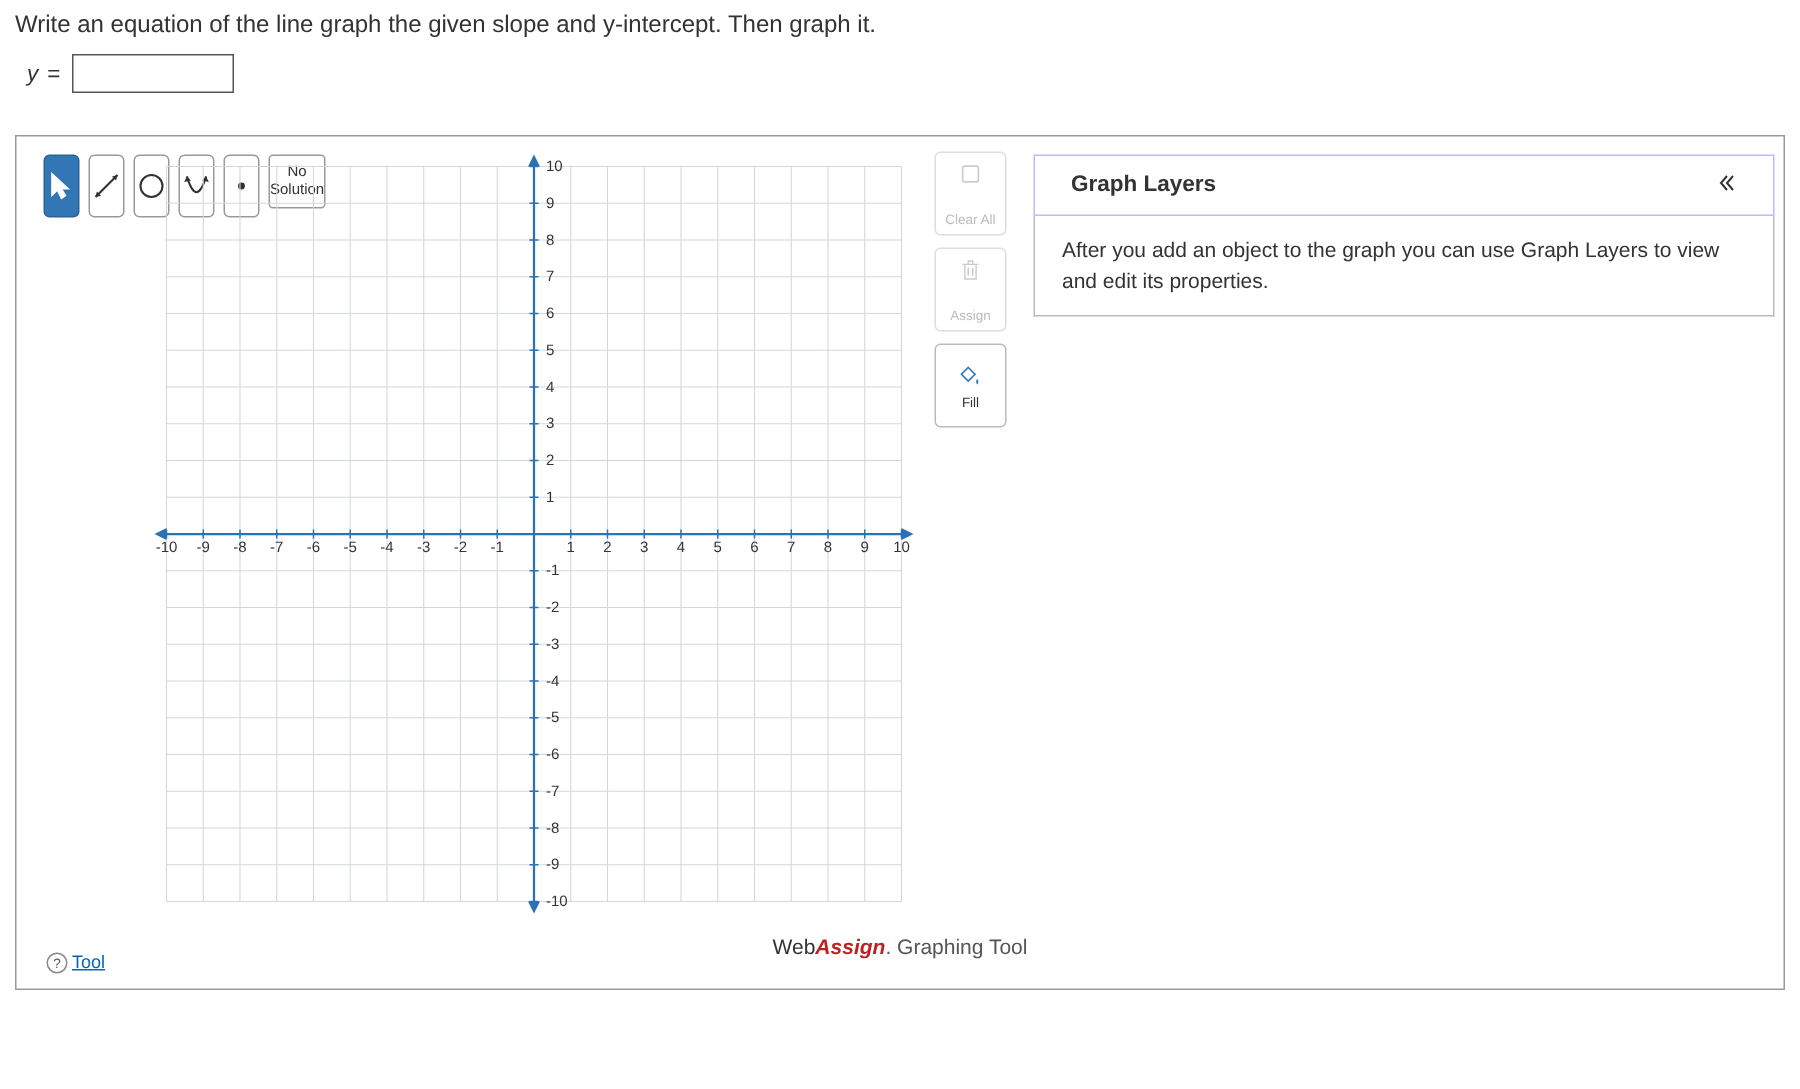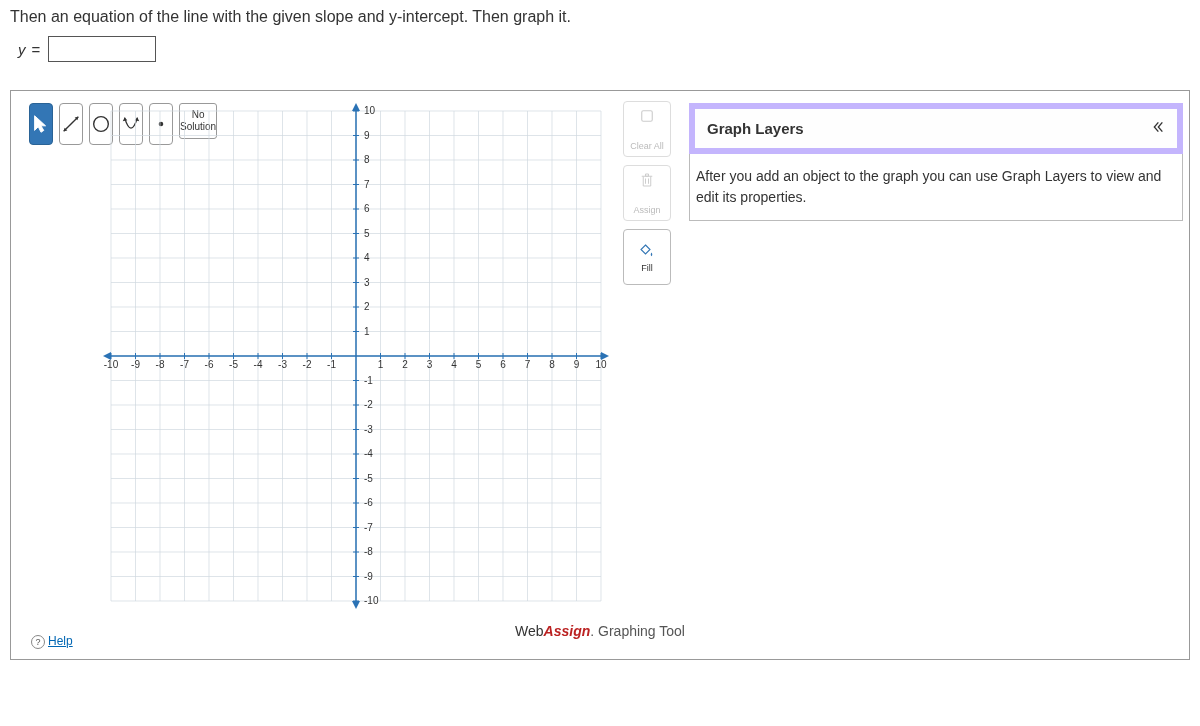--- a/index.html
+++ b/index.html
@@ -26,37 +26,37 @@
 
   .plot-wrap { position:absolute; left:90px; top:10px; width:510px; height:510px; }
   .plot-wrap svg { width:100%; height:100%; }
 
   .right-tools { position:absolute; left:612px; top:10px; width:50px; display:flex; flex-direction:column; gap:8px; }
   .rt-btn { width:48px; height:56px; border:1px solid #bbb; border-radius:4px; display:flex; flex-direction:column; align-items:center; justify-content:center; font-size:9px; background:#fff; cursor:pointer; gap:3px; }
   .rt-btn.disabled { color:#bbb; border-color:#ddd; cursor:default;gap:16px; }
   .rt-btn svg { width:18px; height:18px; }
 
   .layers-panel { position:absolute; left:678px; top:12px; width:494px; }
-  .layers-head { border:6px solid #c4b5fd; padding:10px 12px; display:flex; align-items:center; justify-content:space-between; background:#fefefe; }
+  .layers-head { border:1px solid #c4b5fd; padding:10px 24px; display:flex; align-items:flex-start; justify-content:space-between; background:#fefefe; }
   .layers-head .title { font-weight:bold; font-size:15px; }
   .collapse-icon svg { width:16px; height:16px; }
-  .layers-body { border:1px solid #bbb; border-top:0; padding:12px 6px; font-size:14px; line-height:1.5; }
+  .layers-body { border:1px solid #bbb; border-top:0; padding:12px 18px; font-size:14px; line-height:1.5; }
 
   .footer-brand { position:absolute; left:0; right:0; bottom:20px; text-align:center; font-size:14px; }
   .footer-brand .wa1 { color:#333; font-weight:normal; }
   .footer-brand .wa2 { color:#b22; font-weight:bold; font-style:italic; }
   .footer-brand .wa3 { color:#555; }
 
   .axis-label { font-size:10px; font-family: Arial, sans-serif; fill:#333; }
 </style>
 </head>
 <body>
 
 <div class="container">
-  <div class="prompt">Then an equation of the line with the given slope and y-intercept. Then graph it.</div>
+  <div class="prompt">Write an equation of the line graph the given slope and y-intercept. Then graph it.</div>
   <div class="answer-row">
     <span class="var">y</span>
     <span class="eq">=</span>
     <input class="answer-input" type="text" value="" style="">
   </div>
 
   <div class="graph-area">
 
     <div class="toolbox">
       <div class="tool-btn selected">
@@ -86,21 +86,21 @@
       <div class="tool-btn">
         <svg viewBox="0 0 24 24">
             <circle cx="12" cy="12" r="2.5" fill="#333"></circle>
           </svg>
       </div>
       <div class="no-sol" style="white-space:pre-line">No
 Solution</div>
     </div>
 
     <div class="help-link">
-      <span class="help-icon">?</span><span>Help</span>
+      <span class="help-icon">?</span><span>Tool</span>
     </div>
 
     <div class="plot-wrap">
       <svg viewBox="0 0 510 510" id="plot-svg">
           <line x1="10" y1="500" x2="10" y2="10" stroke="#d0d8df" stroke-width="0.7"></line>
           <line x1="34.5" y1="500" x2="34.5" y2="10" stroke="#d0d8df" stroke-width="0.7"></line>
           <line x1="59" y1="500" x2="59" y2="10" stroke="#d0d8df" stroke-width="0.7"></line>
           <line x1="83.5" y1="500" x2="83.5" y2="10" stroke="#d0d8df" stroke-width="0.7"></line>
           <line x1="108" y1="500" x2="108" y2="10" stroke="#d0d8df" stroke-width="0.7"></line>
           <line x1="132.5" y1="500" x2="132.5" y2="10" stroke="#d0d8df" stroke-width="0.7"></line>

